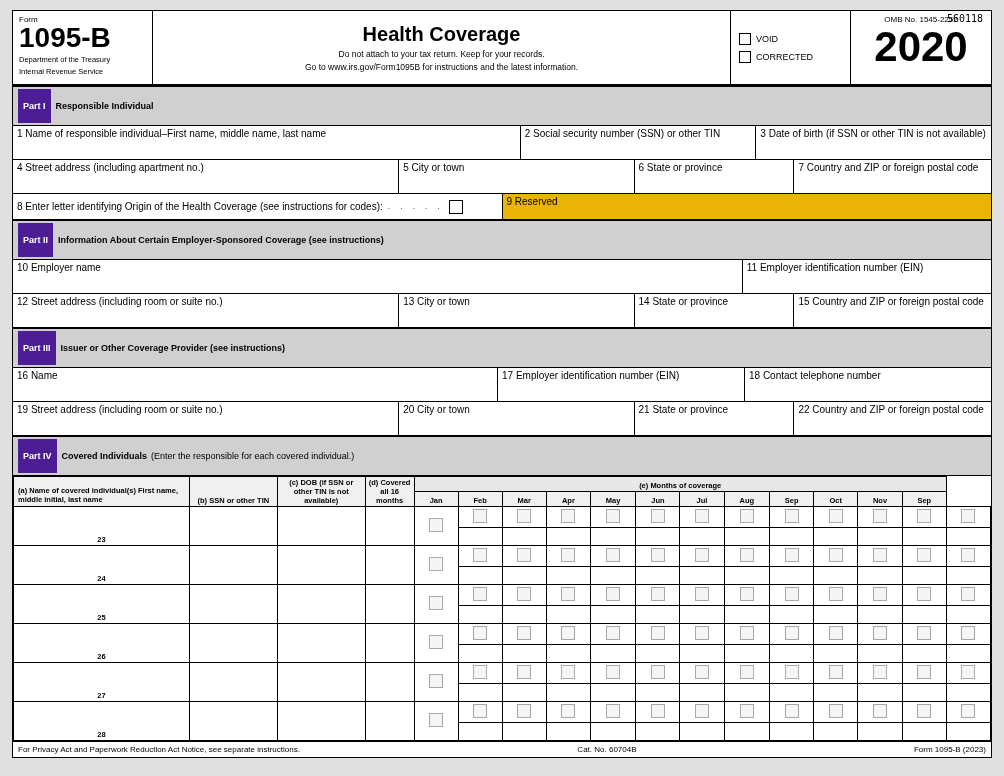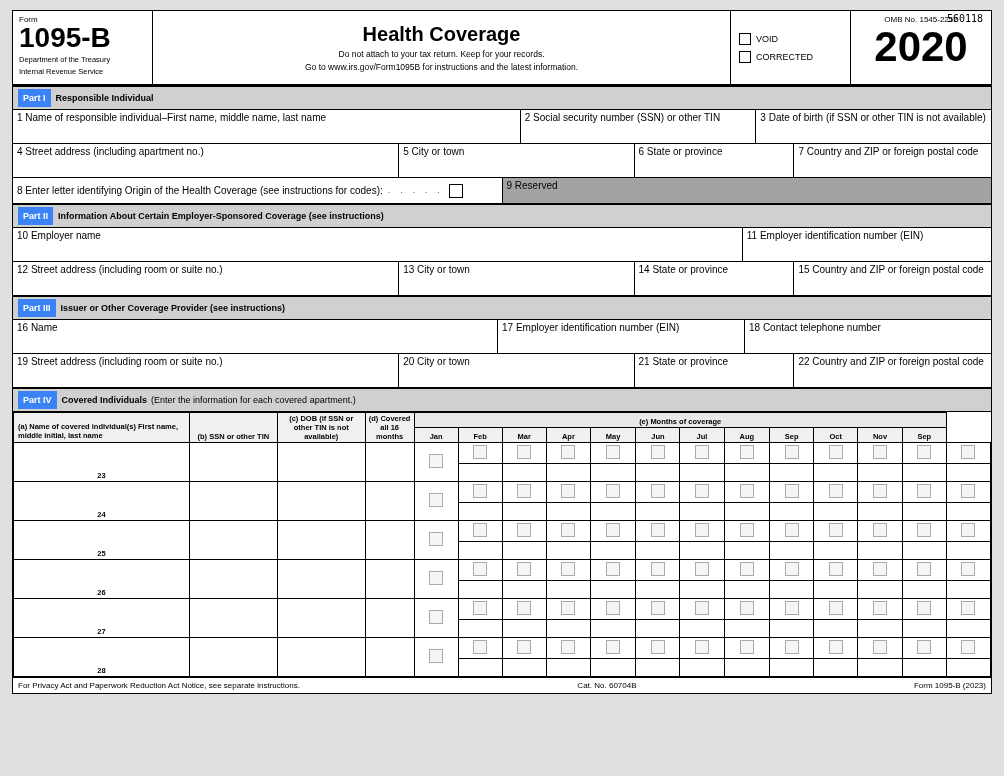--- a/index.html
+++ b/index.html
@@ -108,23 +108,23 @@
     }
     .form-serial {
       position: absolute;
       top: 2px;
       right: 8px;
       font-size: 10px;
       font-family: monospace;
     }
     
     .part-header {
-      background: #3b82f6;
+      background: #4c1d95;
       color: #fff;
-      padding: 4px 5px;
+      padding: 12px 5px;
       font-weight: bold;
       font-size: 9px;
       display: inline-block;
       margin-right: 5px;
     }
     .part-row {
       background: #d0d0d0;
       display: flex;
       align-items: center;
       padding: 2px 5px;
@@ -196,21 +196,21 @@
       padding-bottom: 2px;
     }
     .footer-row {
       display: flex;
       justify-content: space-between;
       padding: 3px 5px;
       font-size: 8px;
       border-top: 1px solid #000;
     }
     .reserved-cell {
-      background: #a3a3a3;
+      background: #eab308;
     }
     .dots {
       letter-spacing: 4px;
       font-size: 8px;
     }
     .small-sq {
       width: 14px;
       height: 14px;
       border: 1px solid #000;
       display: inline-block;
@@ -375,21 +375,21 @@
     </div>
     <div class="field-cell" style="flex:1;">
       <span class="field-label">22  Country and ZIP or foreign postal code</span>
       <div class="field-input-area"></div>
     </div>
   </div>
 
   <div class="part-row">
     <span class="part-header">Part IV</span>
     <span class="part-title">Covered Individuals</span>
-    <span style="font-size:9px; margin-left:4px;">(Enter the information for each covered apartment.)</span>
+    <span style="font-size:9px; margin-left:4px;">(Enter the responsible for each covered individual.)</span>
   </div>
 
   <table class="part4-table">
     <thead>
       <tr>
         <th rowspan="2" style="width:18%; text-align:left; padding:2px 4px; vertical-align:bottom;">
           <span>(a) Name of covered individual(s) First name, middle initial, last name</span>
         </th>
         <th rowspan="2" style="width:9%;">
           <span>(b) SSN or other TIN</span>

